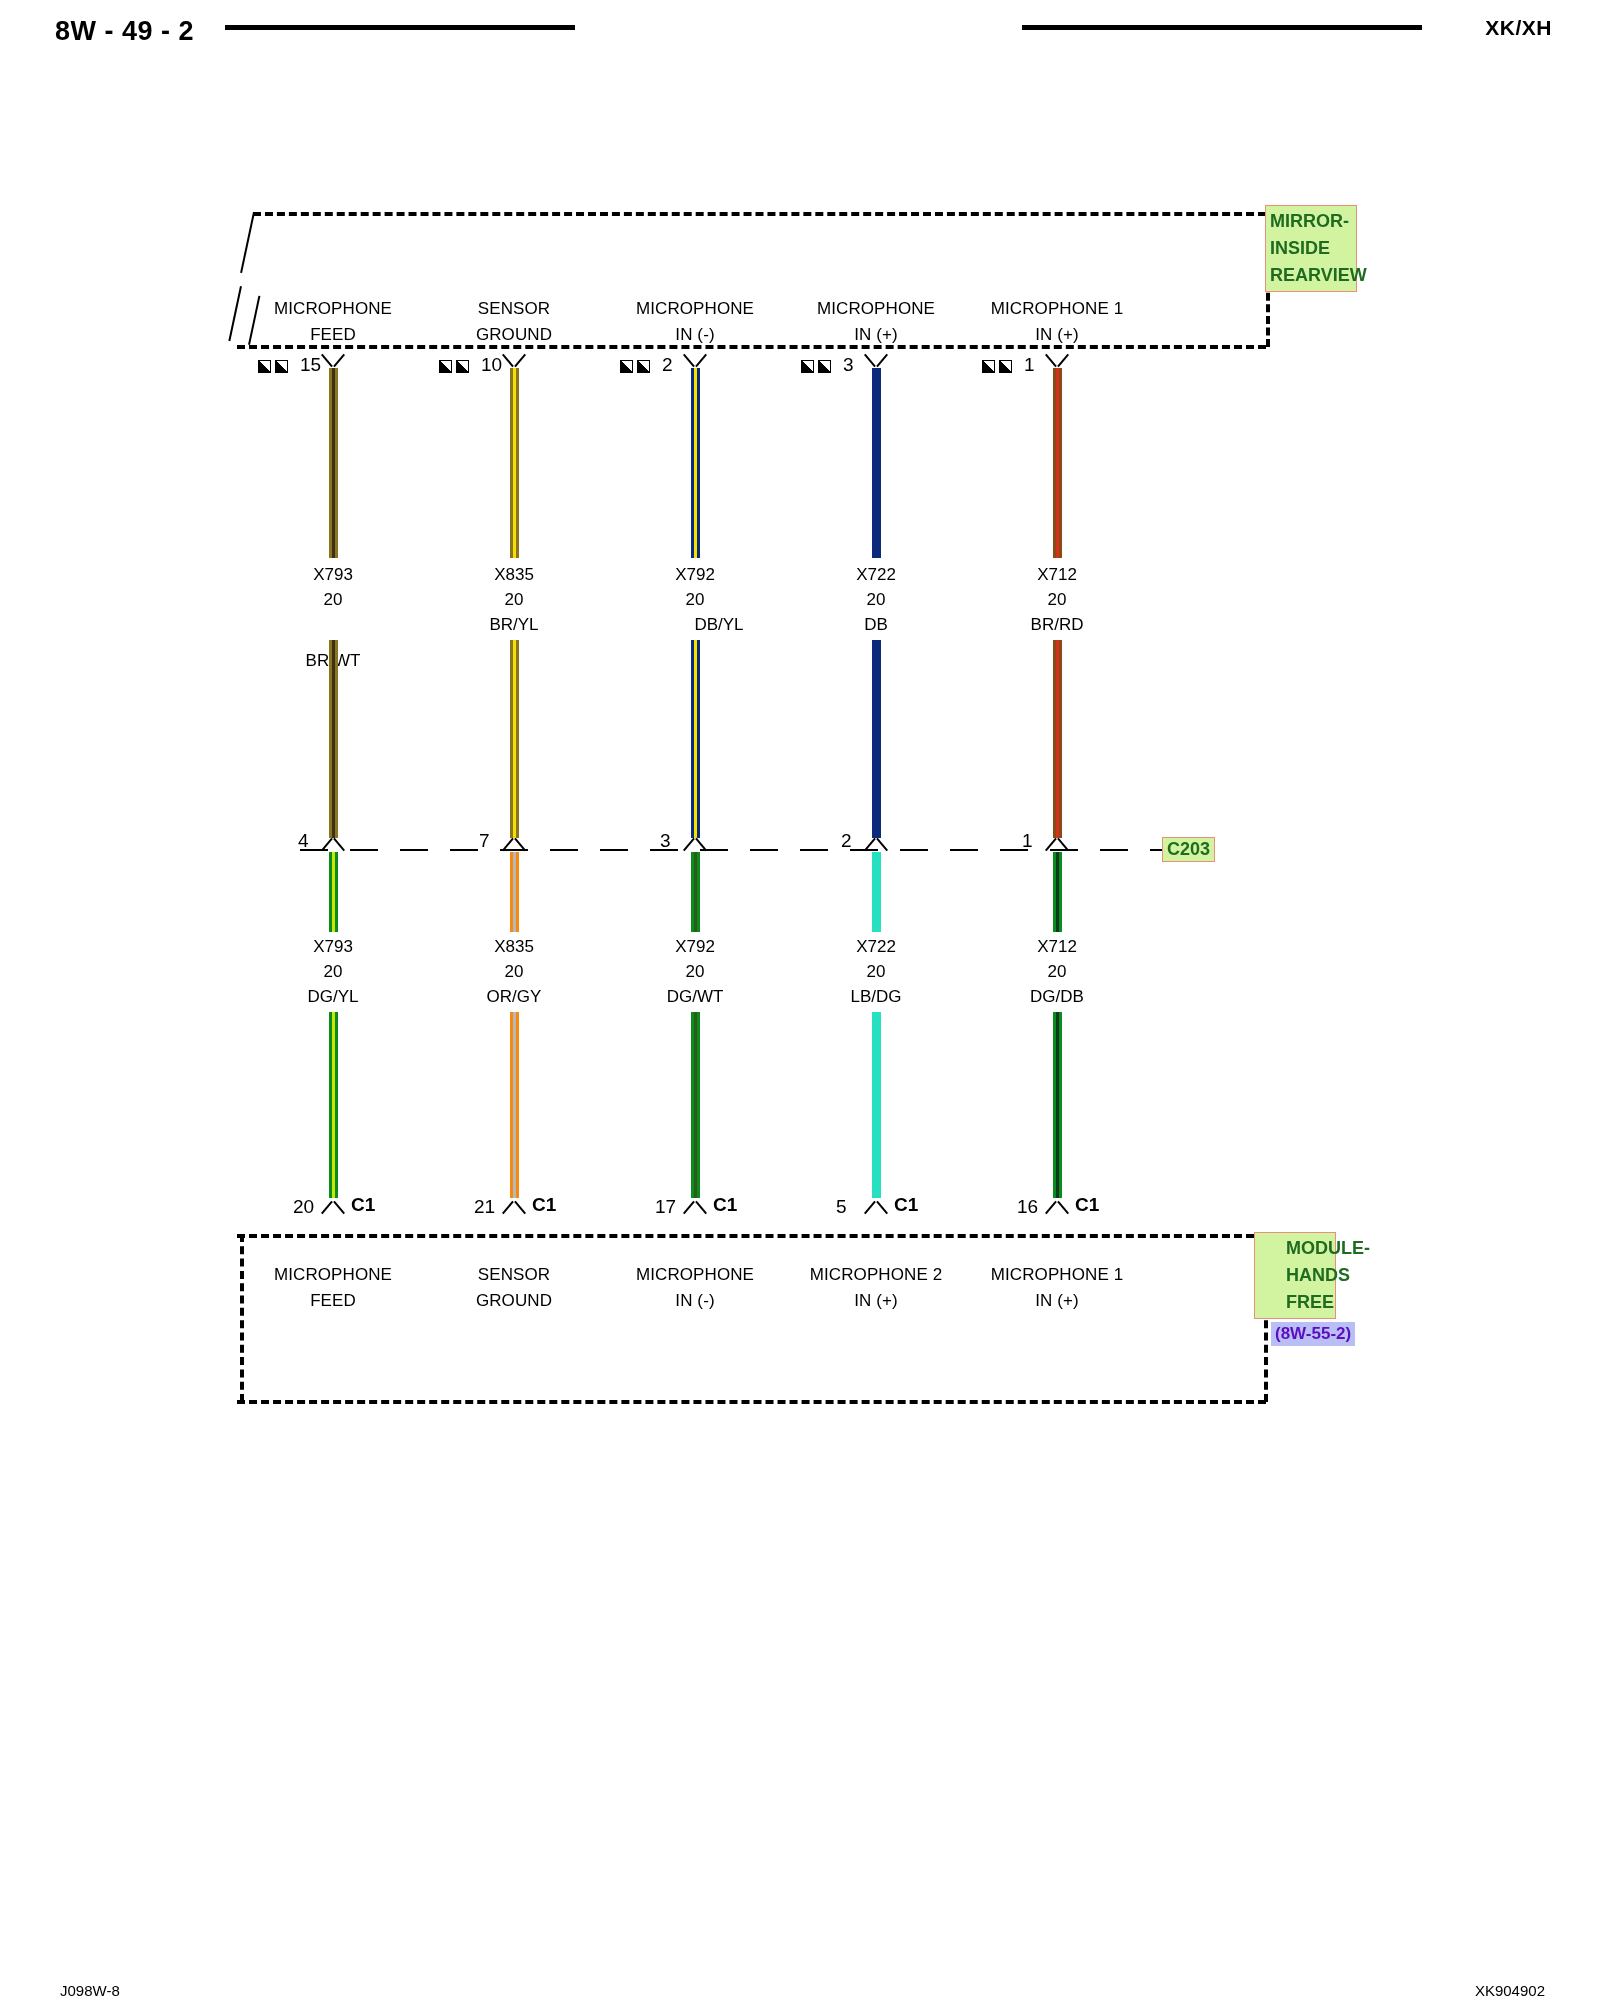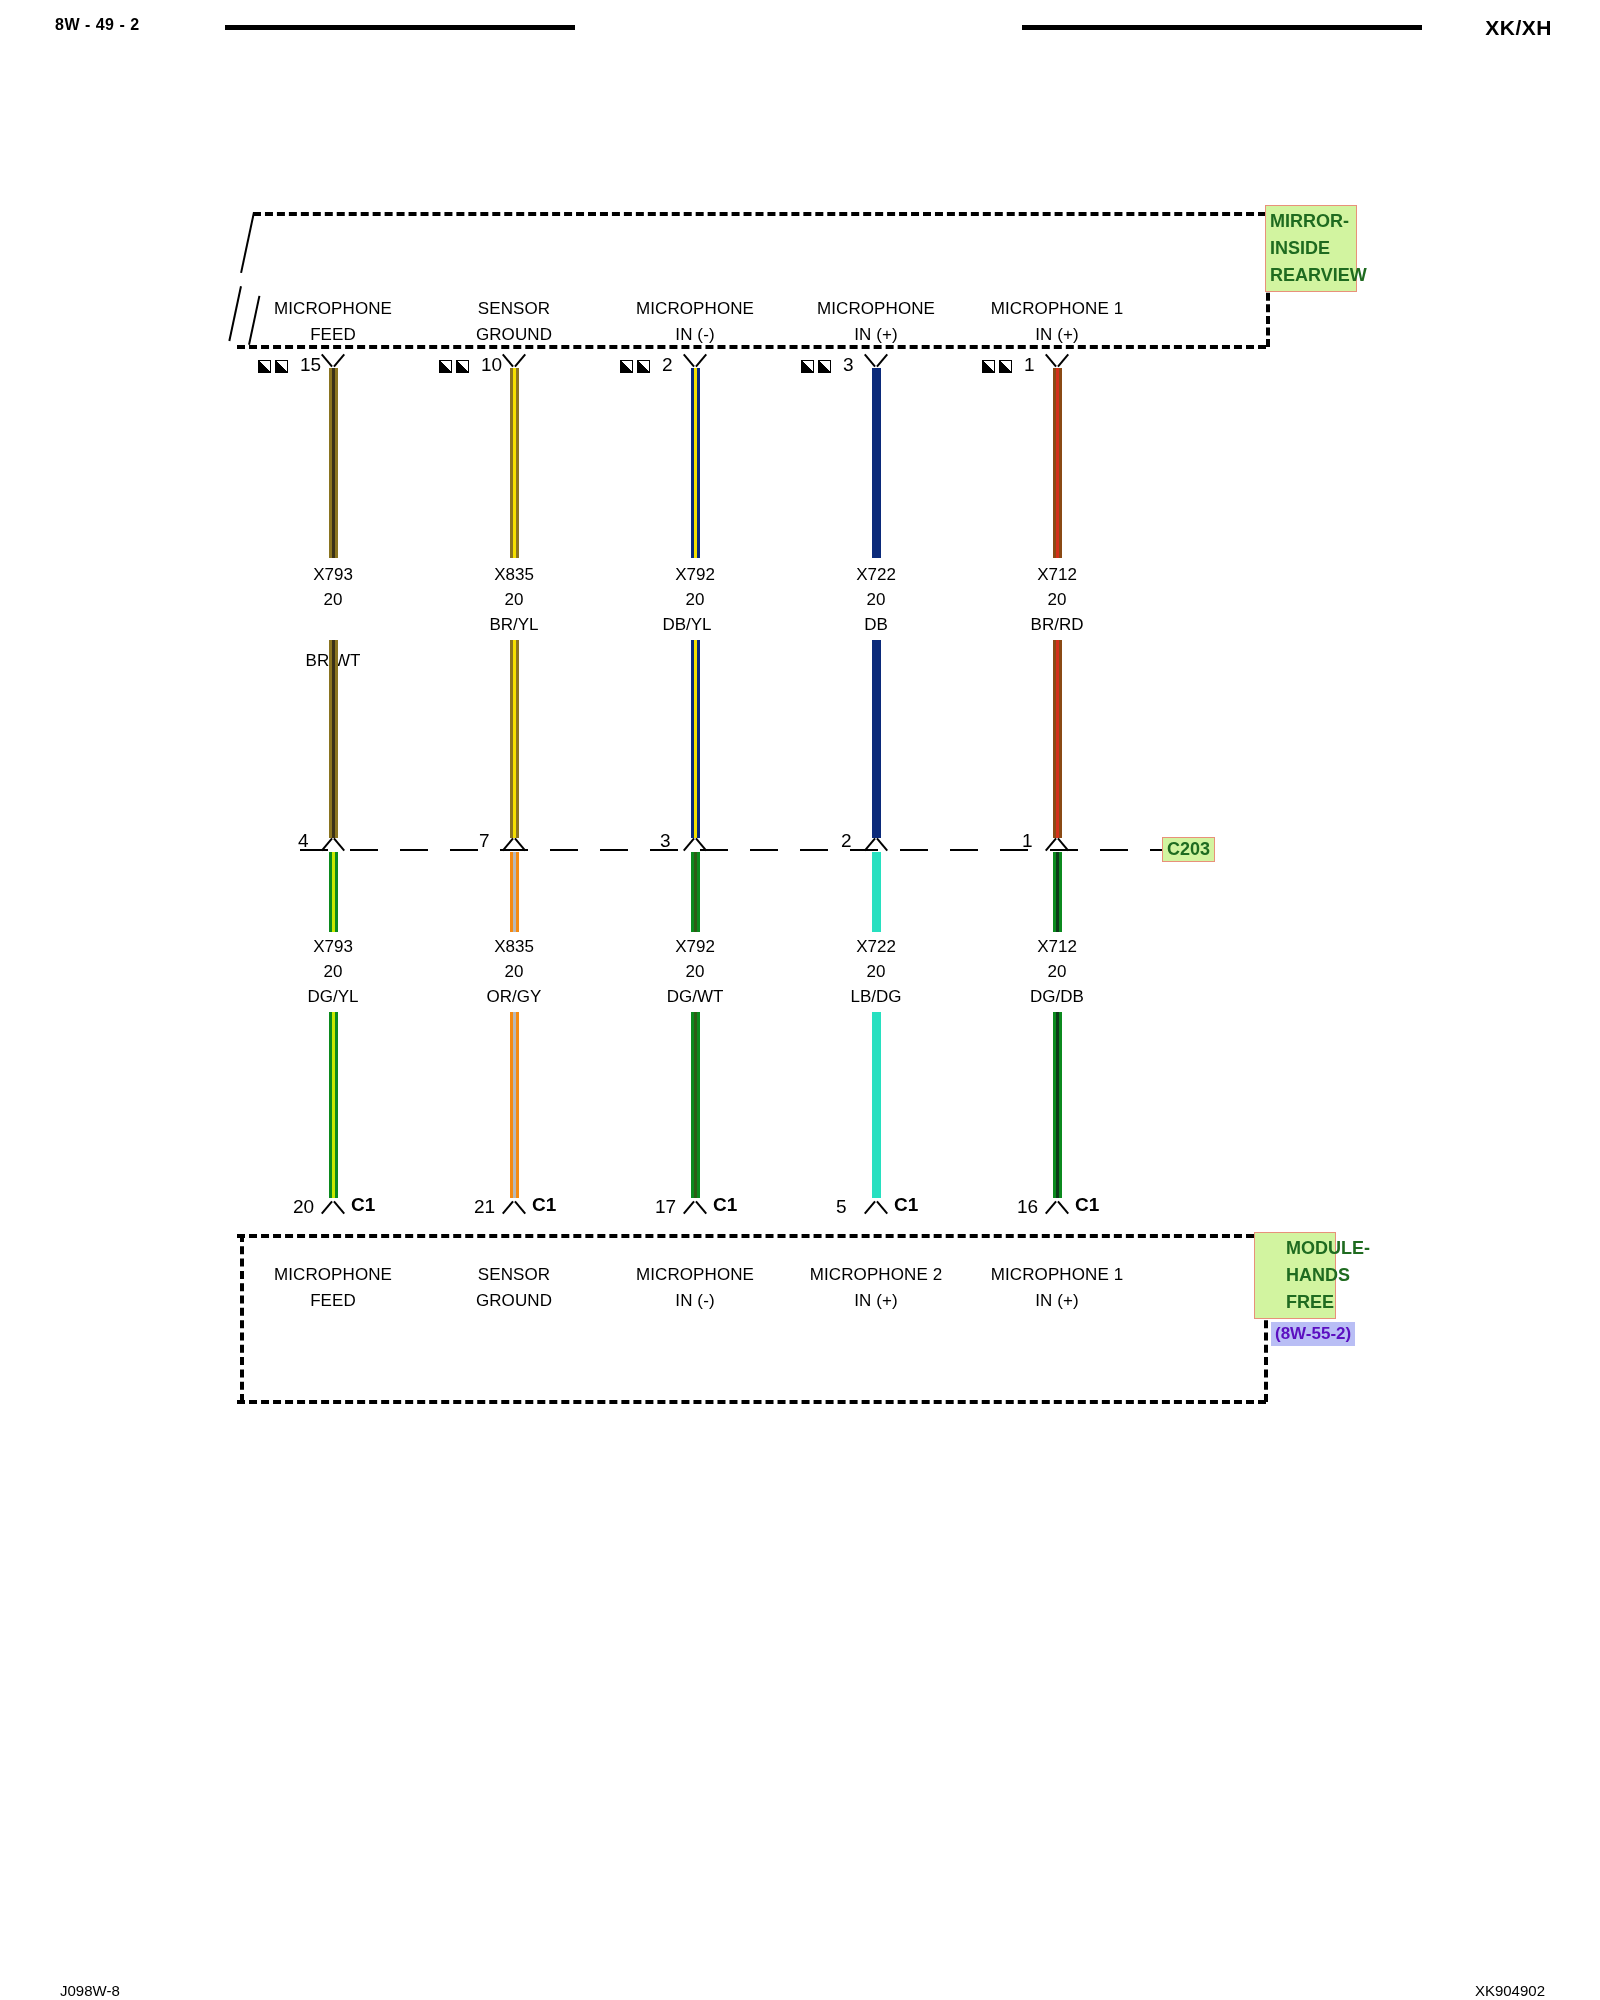--- a/index.html
+++ b/index.html
@@ -13,21 +13,21 @@
     font-family: "Liberation Sans", sans-serif;
     color: #000;
     overflow: hidden;
   }
   .page { position: absolute; inset: 0; }
 
   
   .hdr { position: absolute; top: 8px; left: 0; width: 1600px; height: 40px; }
   .hdr-left {
     position: absolute; left: 55px; top: 8px;
-    font-size: 16px; font-weight: bold; letter-spacing: .5px;
+    font-size: 27px; font-weight: bold; letter-spacing: .5px;
   }
   .hdr-title {
     position: absolute; left: 0; top: 8px; width: 1600px;
     text-align: center; font-size: 21px; font-weight: bold; letter-spacing: .2px;
   }
   .hdr-right {
     position: absolute; right: 48px; top: 8px;
     font-size: 21px; font-weight: bold; letter-spacing: .5px;
   }
   .hdr-rule { position: absolute; height: 5px; background: #000; top: 17px; }
@@ -257,21 +257,21 @@
       <div class="pinlabel" style="left: 580px; top: 322px;">IN (-)</div>
       <div class="hfgroup" style="left: 620px; top: 358px;"><span class="hfsym"></span><span class="hfsym"></span></div>
       <div class="pinnum" style="left: 662px; top: 354px;">2</div>
       <div class="term-y" style="left: 682px; top: 355px;"></div>
       <div class="wire" style="left: 691px; top: 368px; height: 190px;">
         <div class="base" style="background: rgb(11, 42, 122);"></div>
         <div class="stripe" style="background: rgb(245, 224, 0); left: 3px; width: 3px;"></div>
       </div>
       <div class="wiretxt" style="left: 580px; top: 562px;">X792</div>
       <div class="wiretxt" style="left: 580px; top: 587px;">20</div>
-      <div class="wiretxt" style="left: 572px; top: 612px;">DB/YL</div>
+      <div class="wiretxt" style="left: 604px; top: 612px;">DB/YL</div>
       <div class="wire" style="left: 691px; top: 640px; height: 198px;">
         <div class="base" style="background: rgb(11, 42, 122);"></div>
         <div class="stripe" style="background: rgb(245, 224, 0); left: 3px; width: 3px;"></div>
       </div>
       <div class="pinnum" style="left: 660px; top: 830px;">3</div>
       <div class="term-a" style="left: 682px; top: 832px;"></div>
       <div class="wire" style="left: 691px; top: 852px; height: 80px;">
         <div class="base" style="background: rgb(11, 138, 30);"></div>
         <div class="stripe" style="background: rgb(45, 92, 22); left: 3px; width: 3px;"></div>
       </div>

